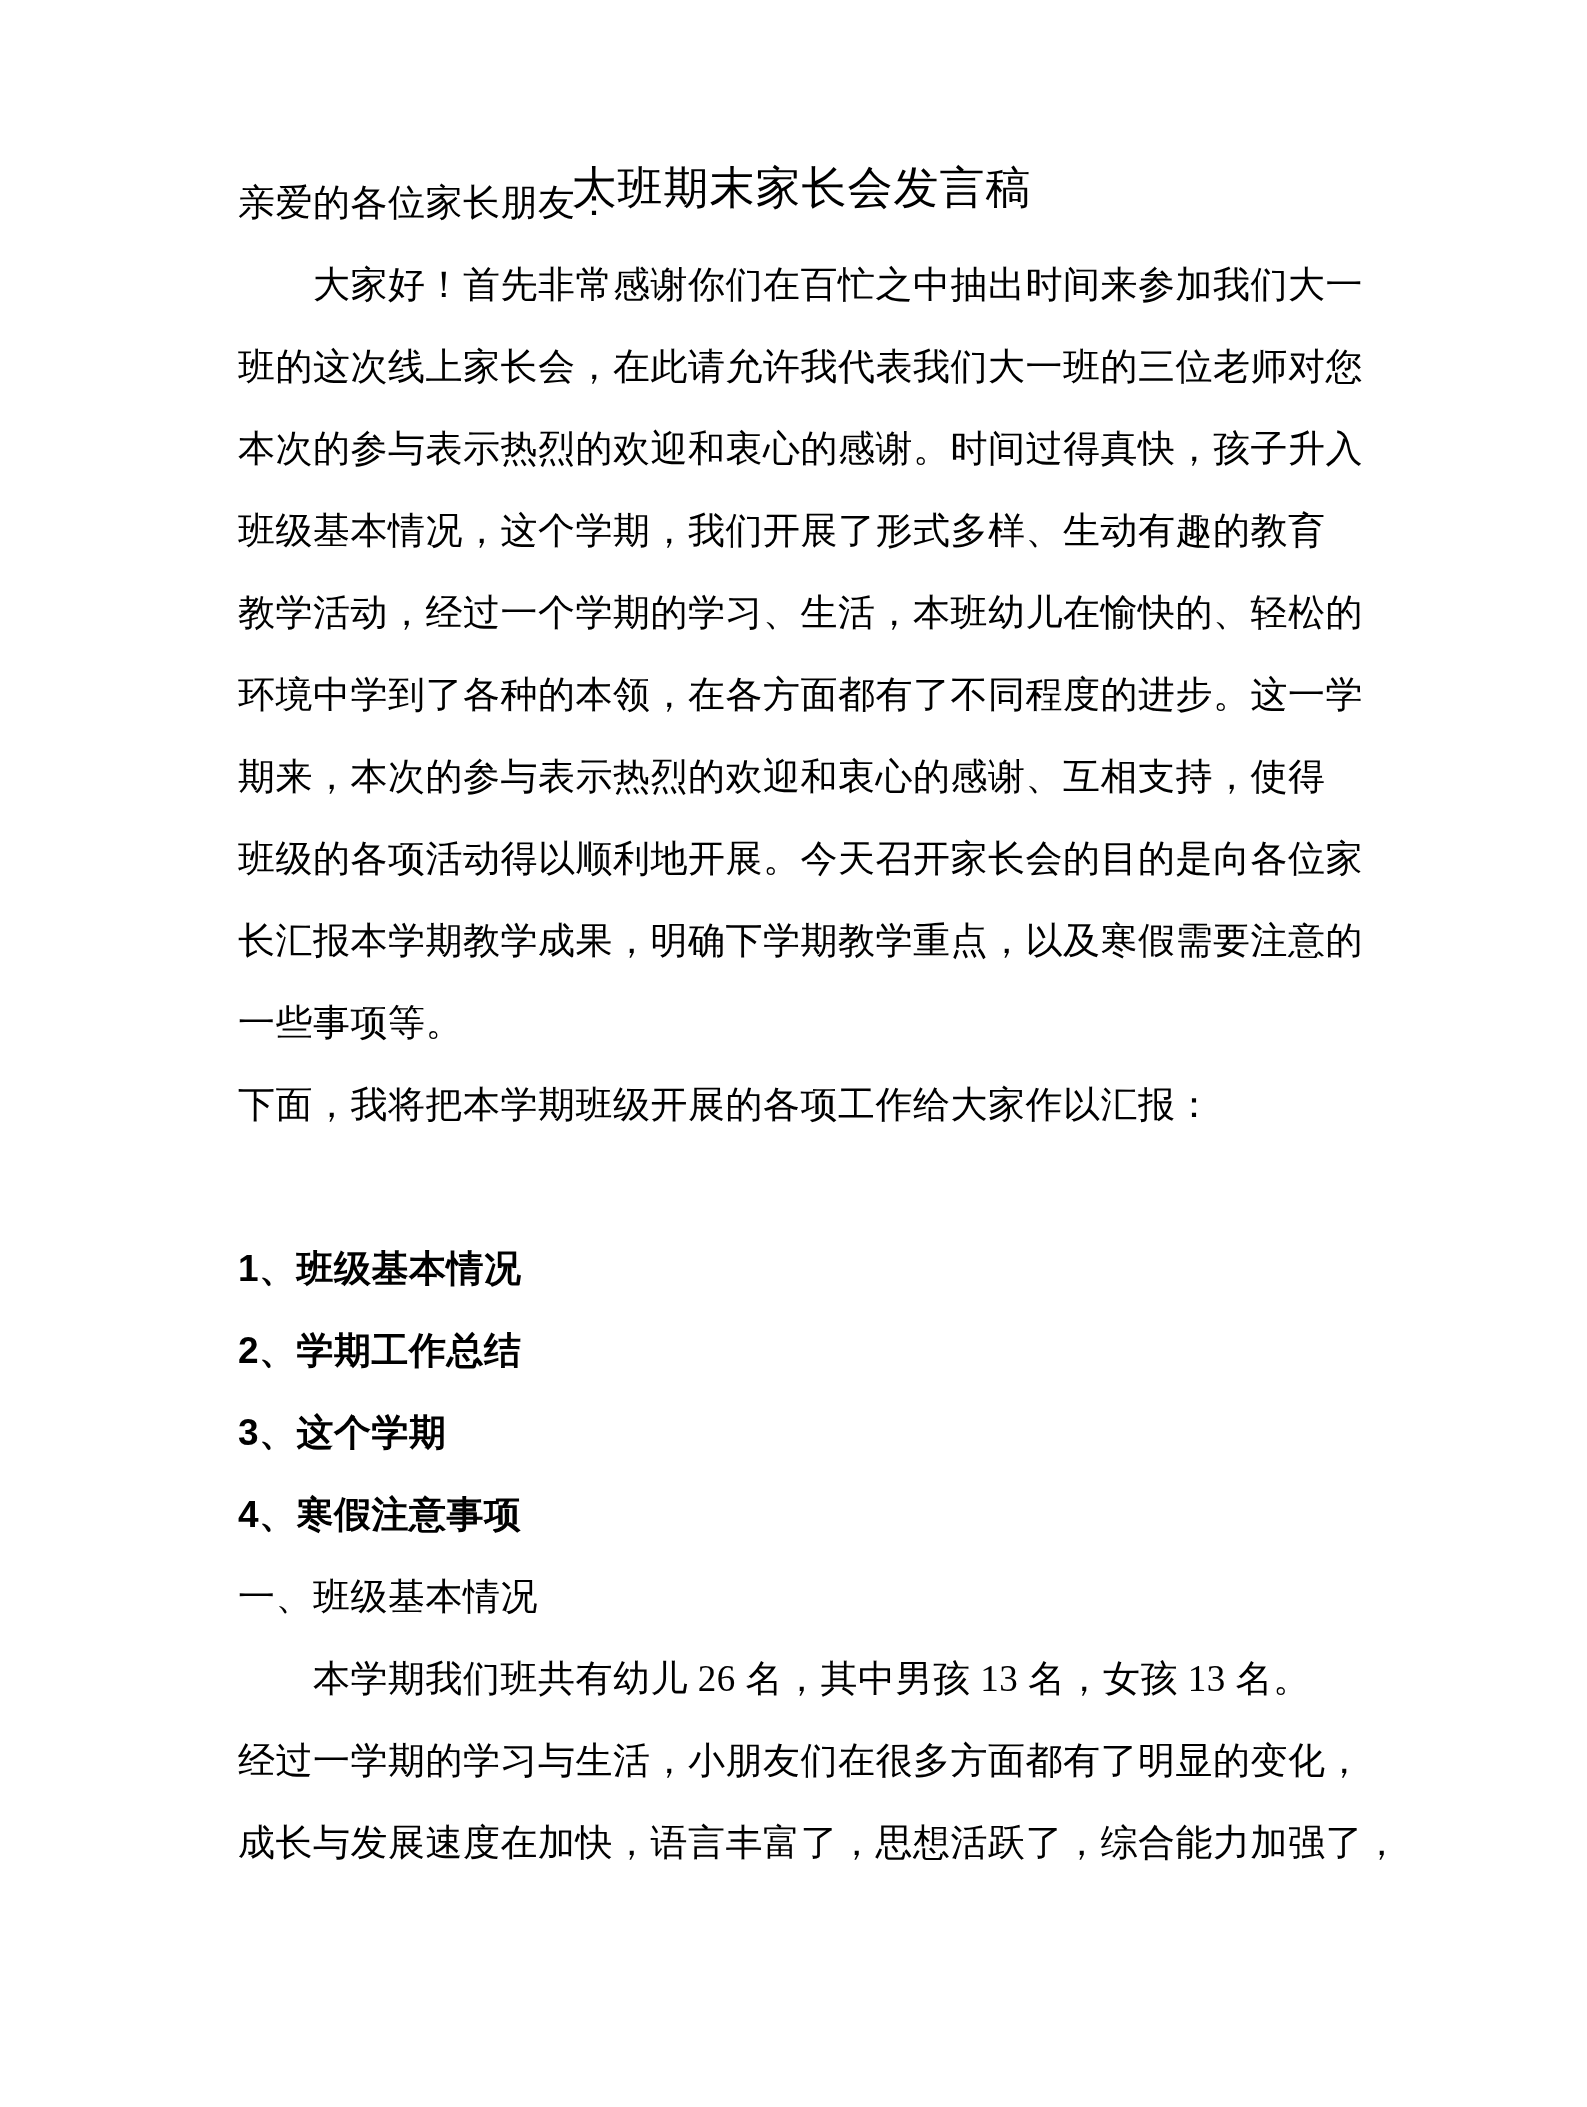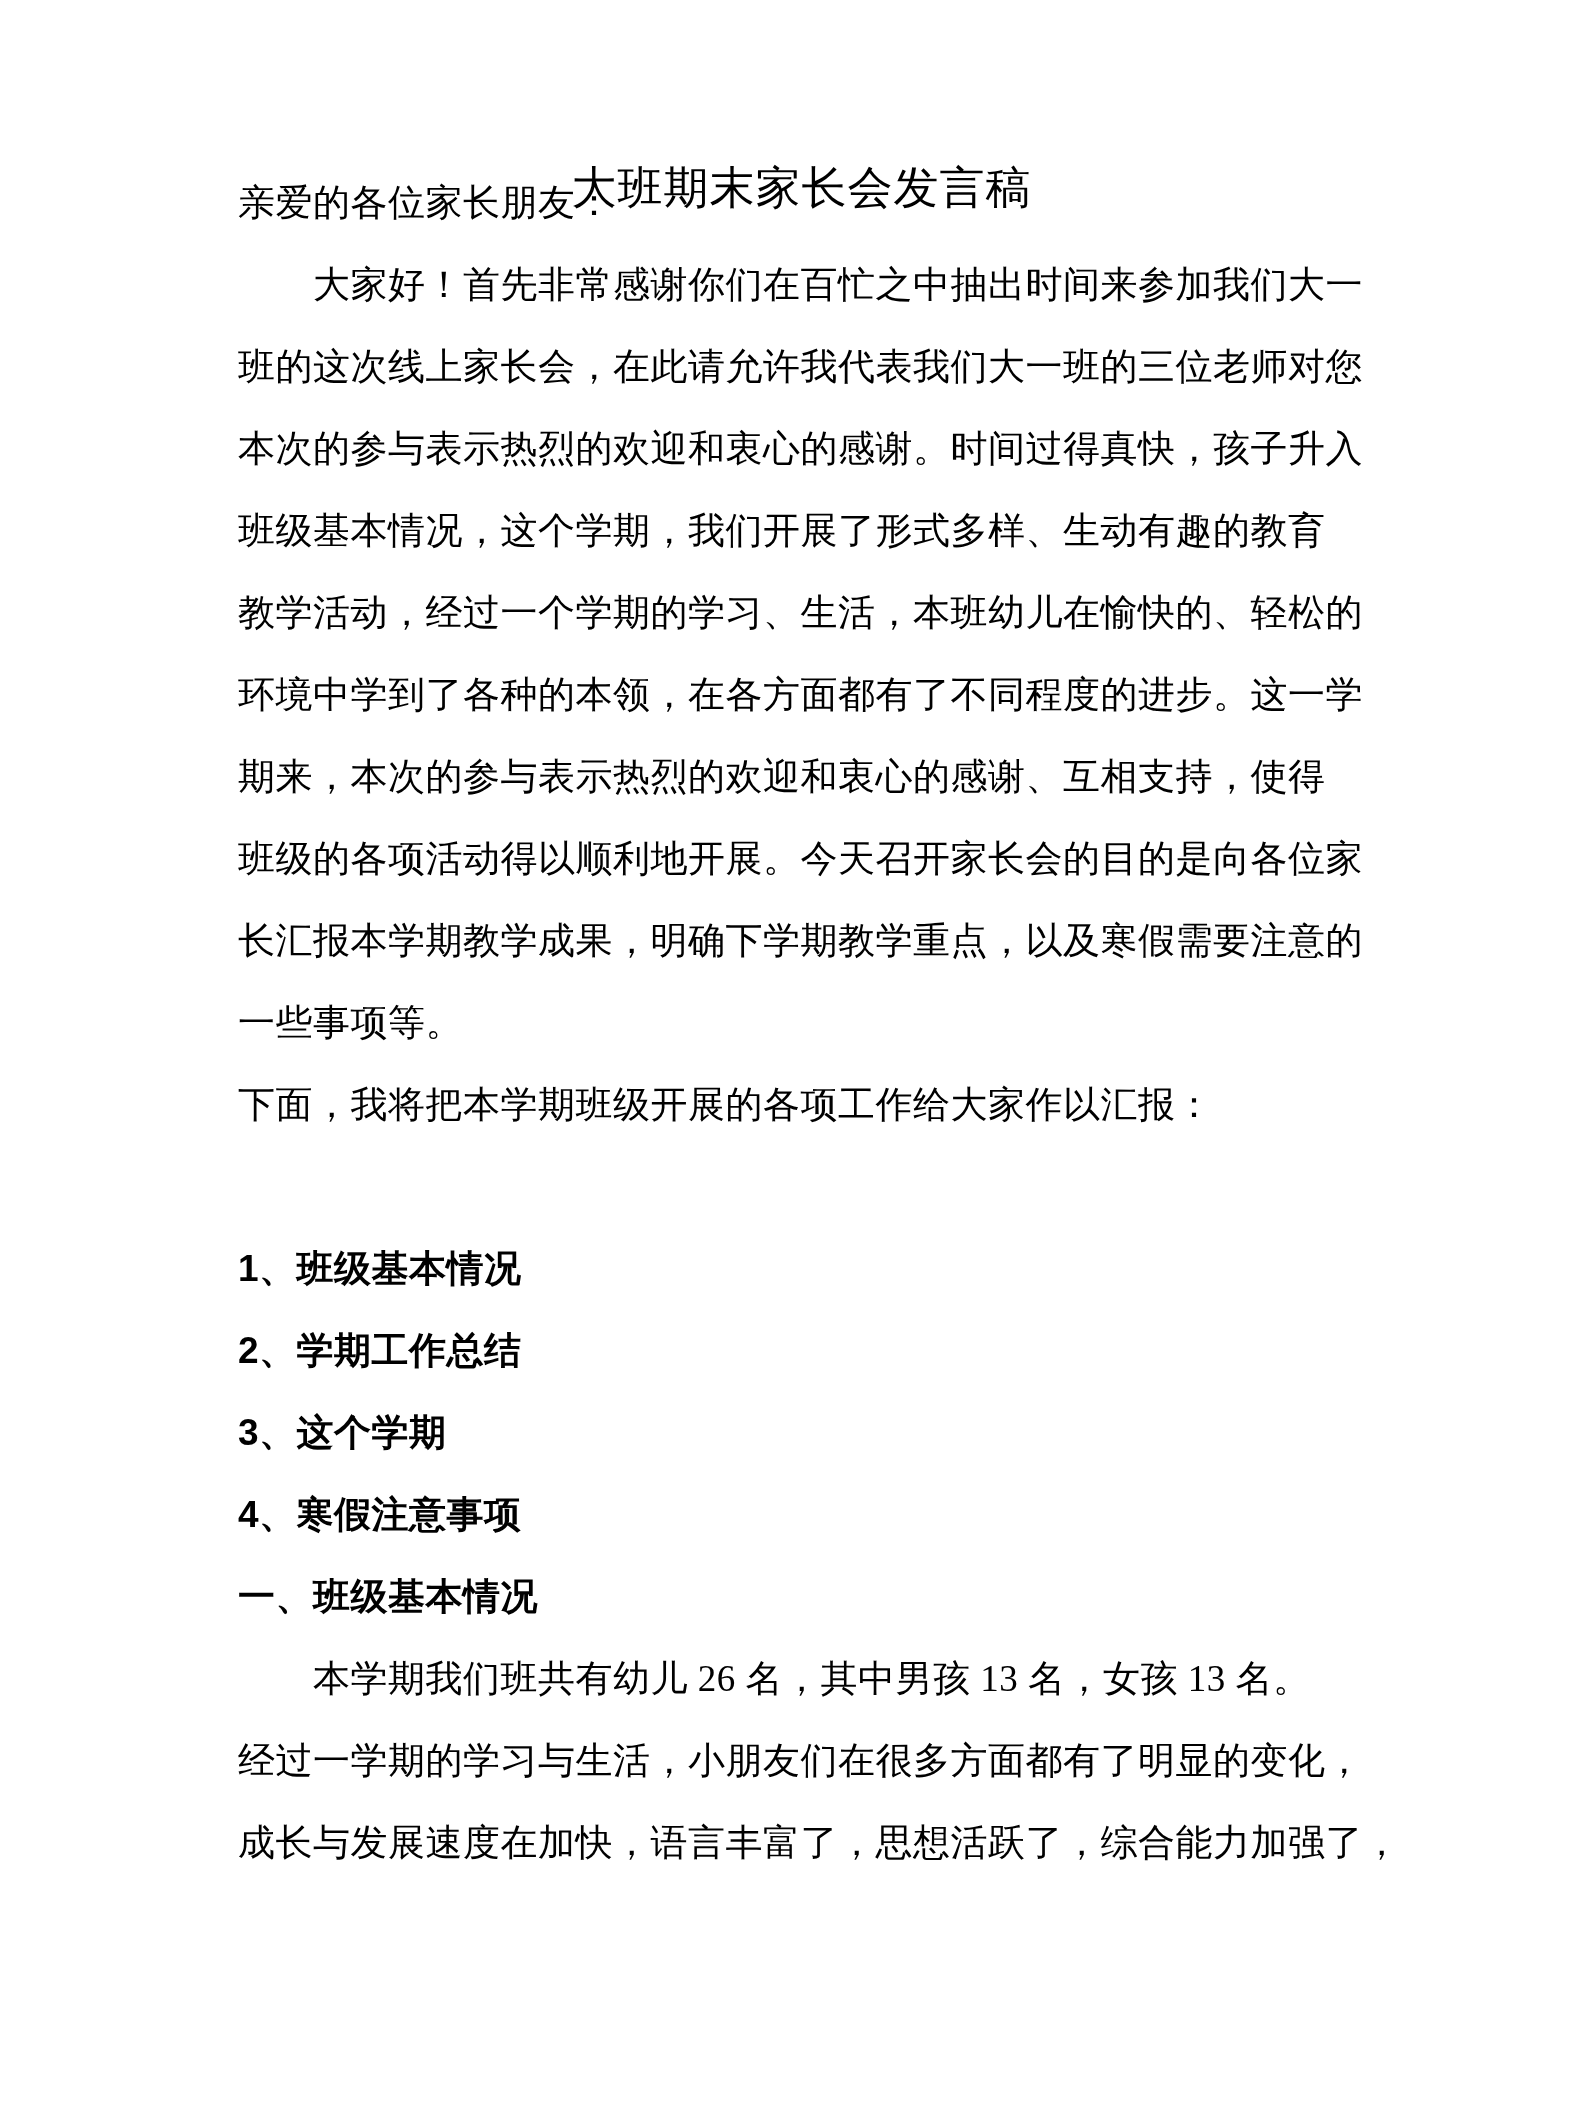--- a/index.html
+++ b/index.html
@@ -52,21 +52,21 @@
     }
     .bold {
       font-weight: bold;
       font-family: "DejaVu Sans", "Liberation Sans", sans-serif;
     }
     .num {
       font-family: "Liberation Sans", "DejaVu Sans", sans-serif;
       font-weight: bold;
     }
     .heading {
-      font-weight: bold;
+      font-weight: normal;
       font-family: "DejaVu Sans", "Liberation Sans", sans-serif;
     }
   </style>
 </head>
 <body>
 
 <div class="page">
 
   <h1 class="title">大班期末家长会发言稿</h1>
 

